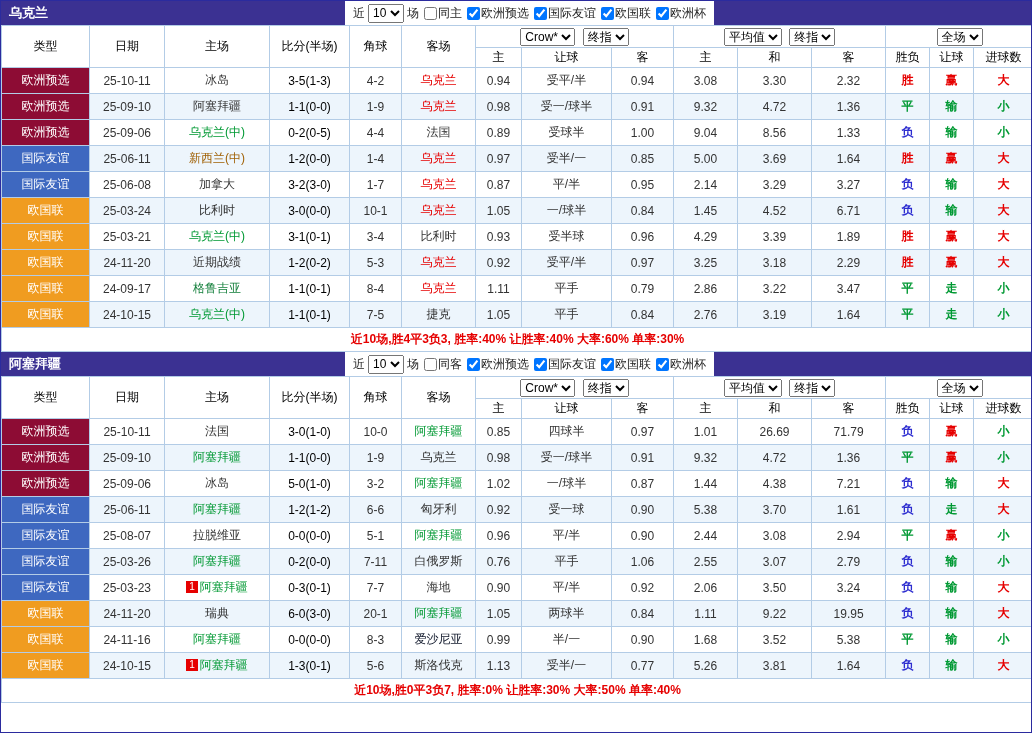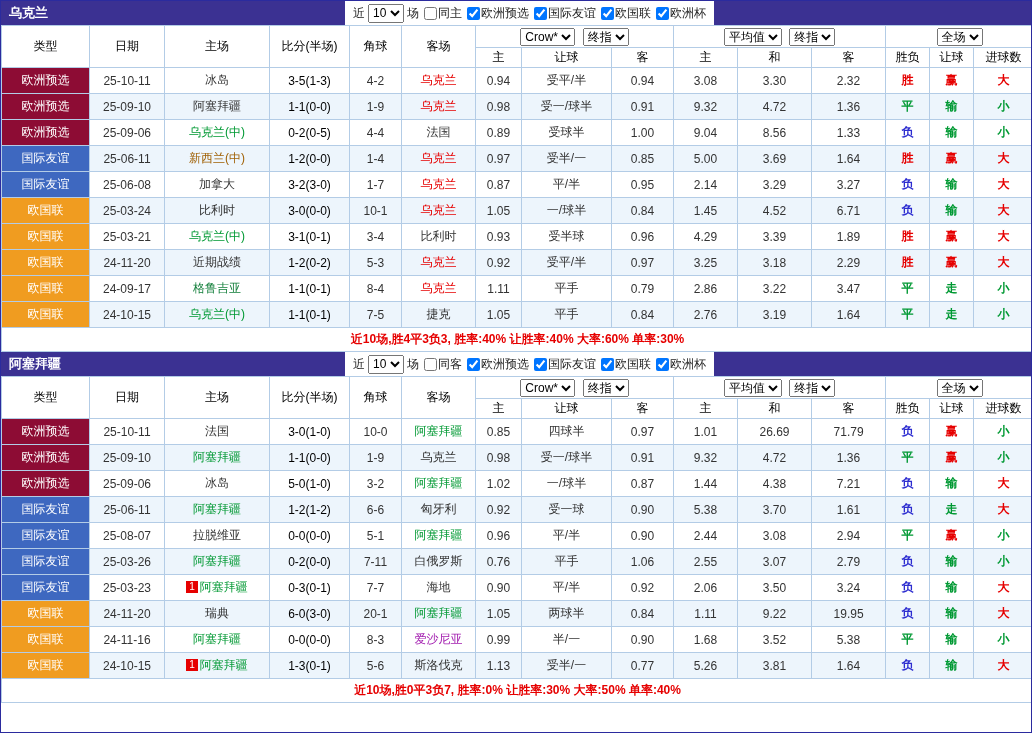--- a/index.html
+++ b/index.html
@@ -533,21 +533,21 @@
           <td class="res" style="color: rgb(45, 45, 208);">负</td>
           <td class="res" style="color: rgb(0, 153, 51);">输</td>
           <td class="res" style="color: rgb(230, 0, 0);">大</td>
         </tr>
         <tr>
           <td class="type-cell" style="background: rgb(240, 156, 32);">欧国联</td>
           <td>24-11-16</td>
           <td><span style="color: rgb(0, 153, 51);">阿塞拜疆</span></td>
           <td class="score-cell">0-0(0-0)</td>
           <td>8-3</td>
-          <td><span style="color: #a21caf;">爱沙尼亚</span></td>
+          <td><span style="color: #0f172a;">爱沙尼亚</span></td>
           <td>0.99</td>
           <td>半/一</td>
           <td>0.90</td>
           <td>1.68</td>
           <td>3.52</td>
           <td>5.38</td>
           <td class="res" style="color: rgb(0, 153, 51);">平</td>
           <td class="res" style="color: rgb(0, 153, 51);">输</td>
           <td class="res" style="color: rgb(0, 153, 51);">小</td>
         </tr>

